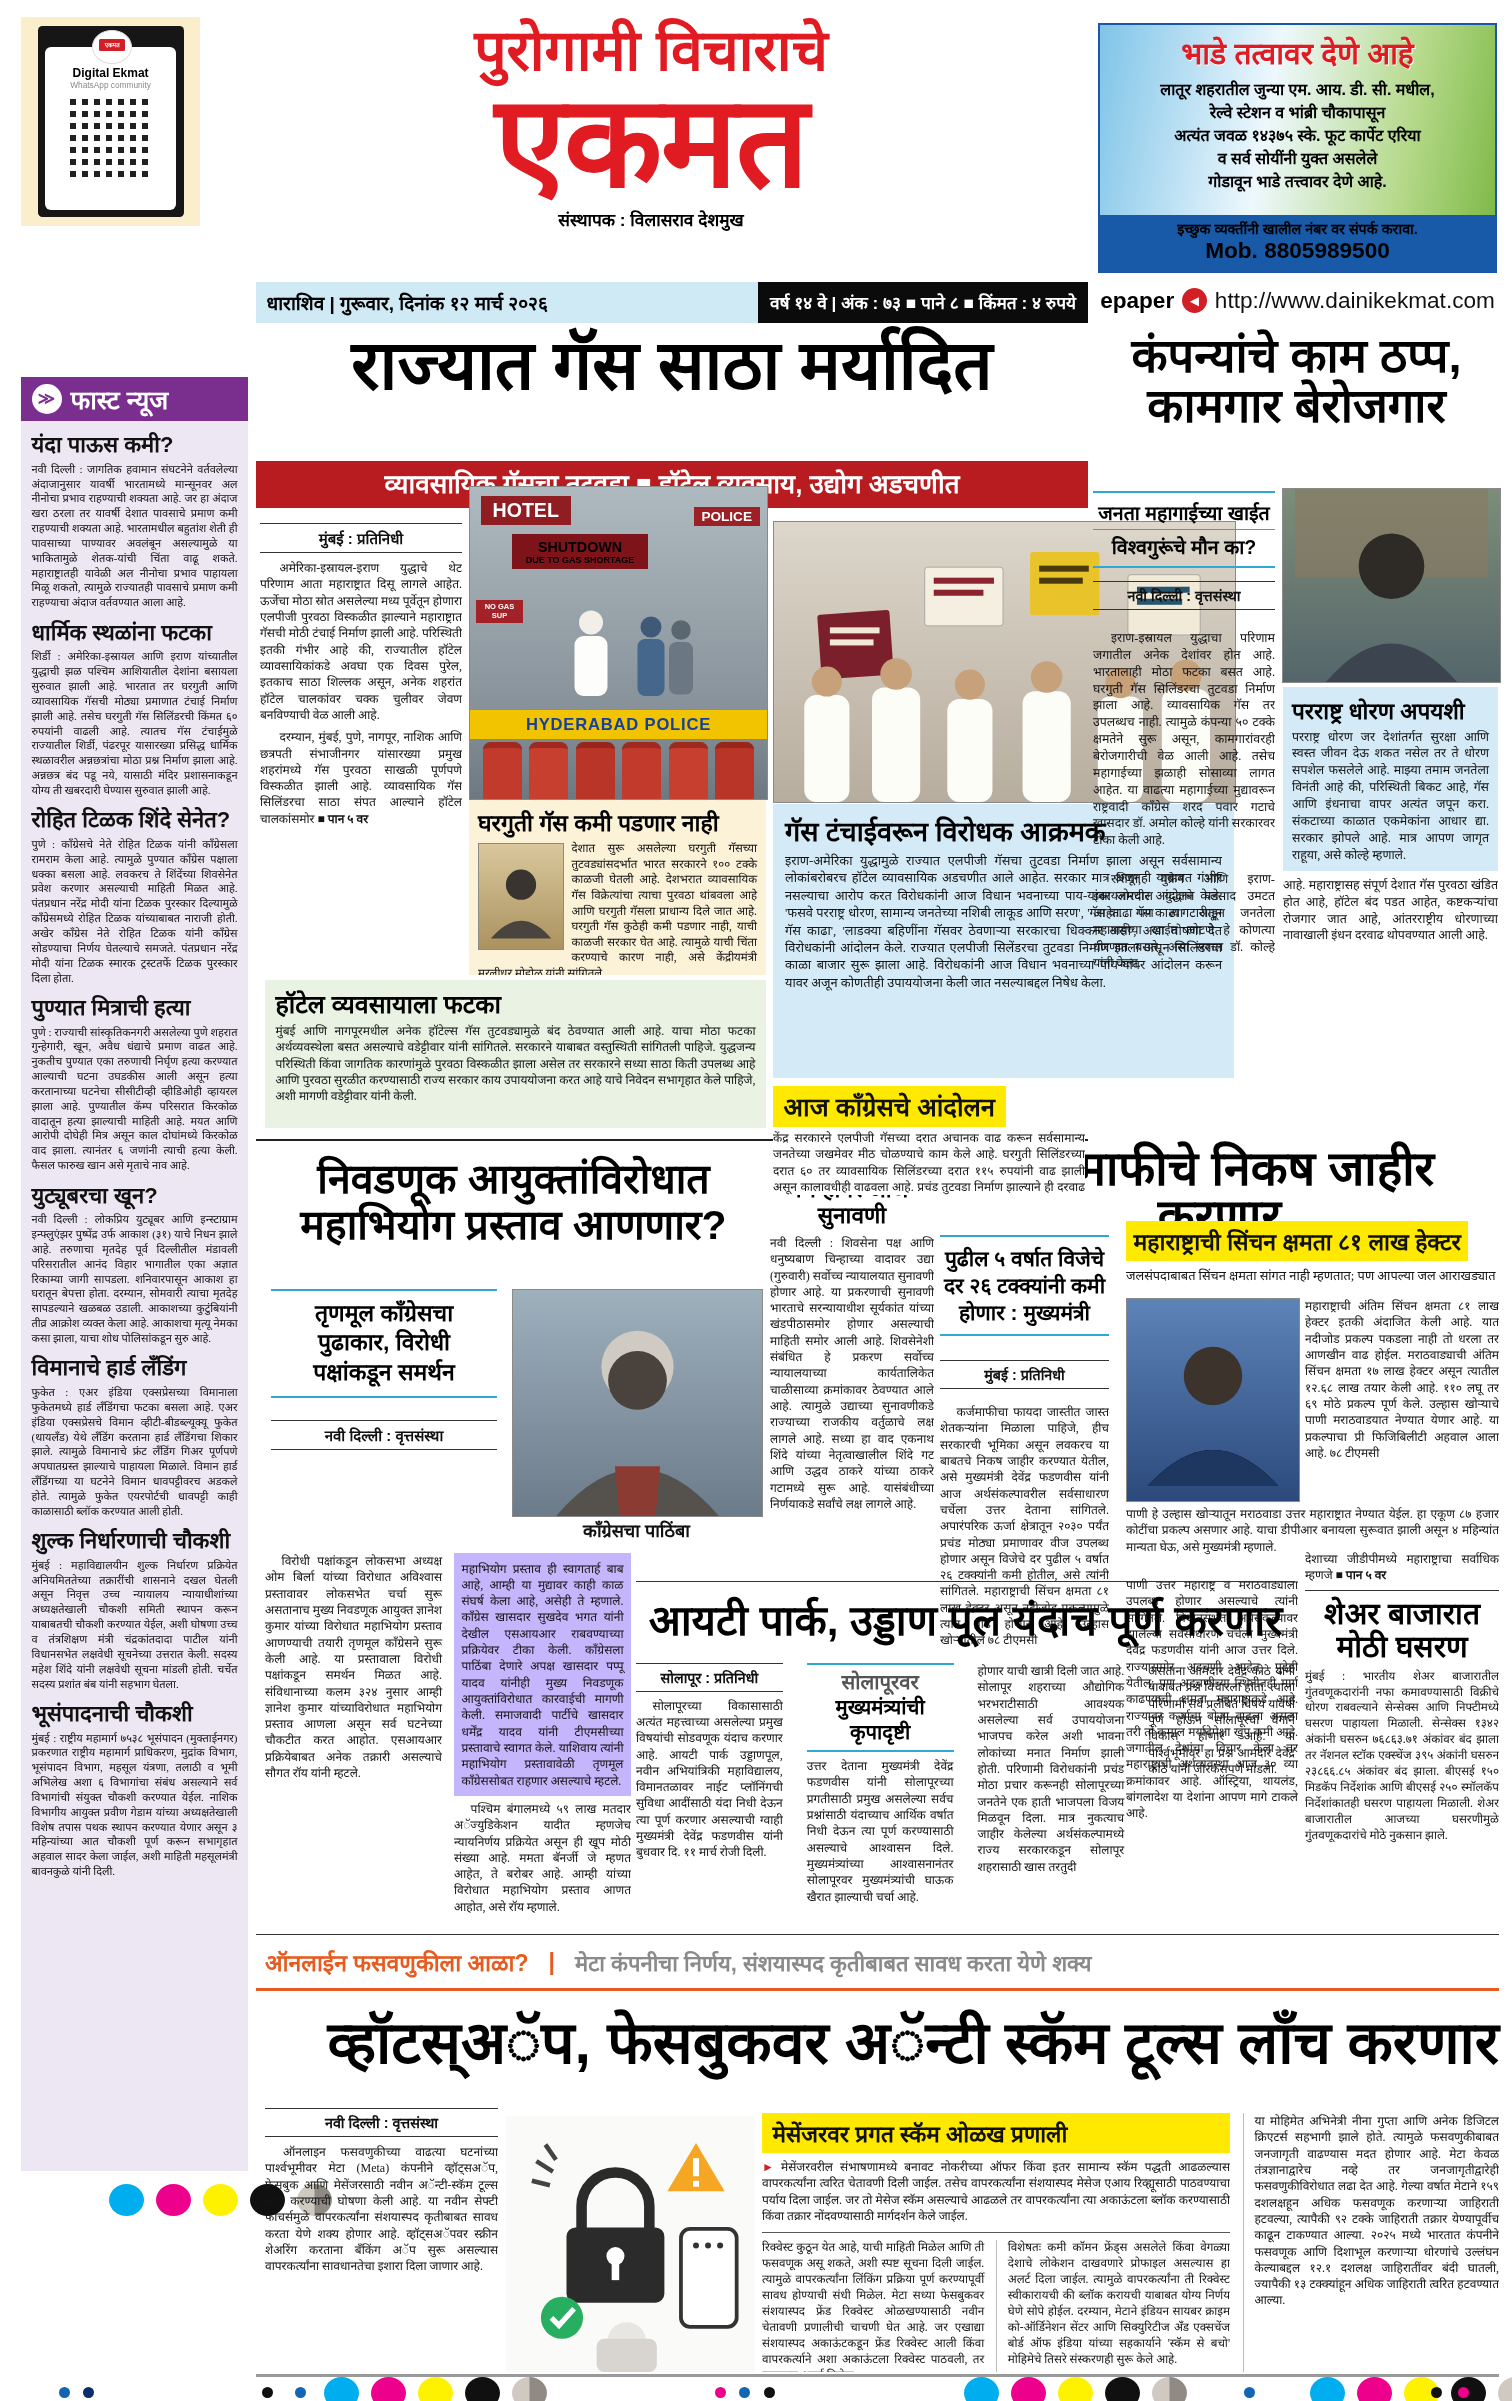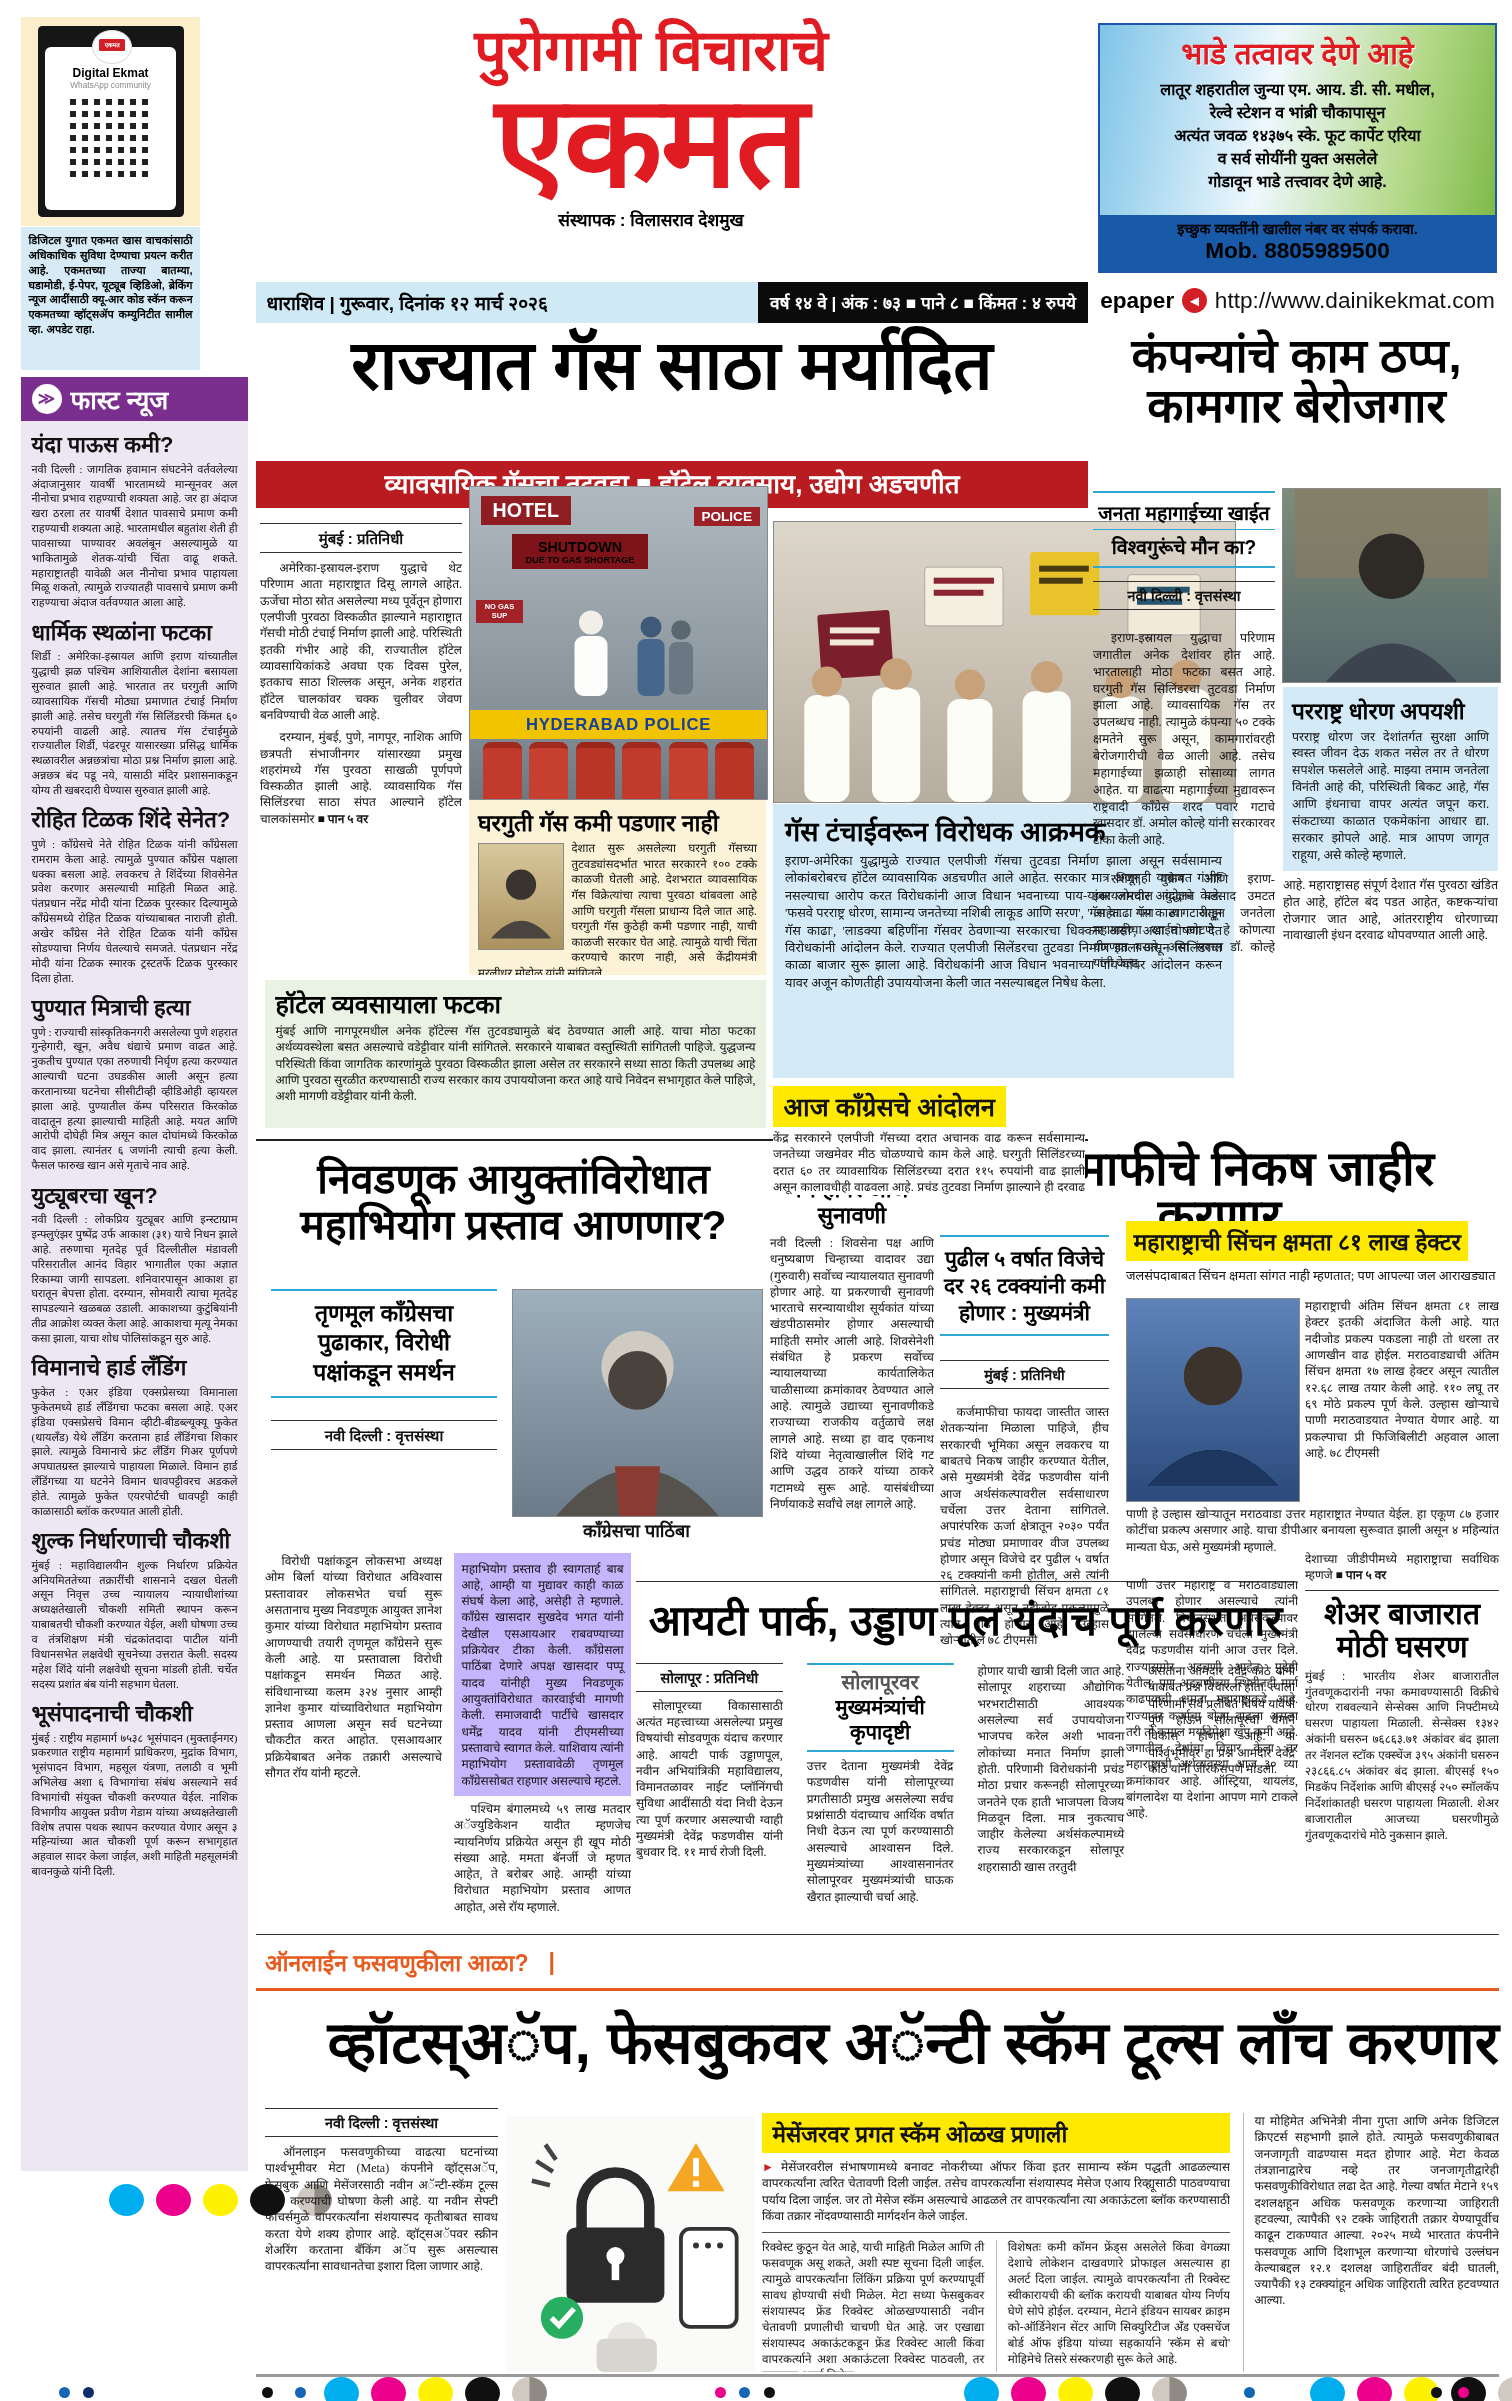--- a/index.html
+++ b/index.html
@@ -37,23 +37,20 @@
         <div class="abs" style="left:47px;top:-16.6px;width:38px;height:32px;background:#fff;border-radius:50%;border:1.5px solid #ddd;">
           <div style="margin:7.5px auto 0;width:25.6px;height:12px;background:#d21f26;border-radius:1.5px;color:#fff;font-size:6px;font-weight:bold;text-align:center;line-height:12px;">एकमत</div>
         </div>
         <div class="center hd" style="margin-top:19.6px;font-size:12px;">Digital Ekmat</div>
         <div class="center" style="font-size:8.3px;color:#8a8a8a;">WhatsApp community</div>
         <div style="margin:6px auto 0;width:81px;height:81px;background:
              repeating-linear-gradient(0deg,#111 0 6px,#fff 6px 12px),
              repeating-linear-gradient(90deg,#111 0 6px,#fff 6px 12px);background-blend-mode:screen;outline:3px solid #fff;"></div>
       </div>
     </div>
-  </div>
-  <div class="abs" style="left:21px;top:227px;width:179px;height:143px;background:#d7ebf7;padding:6px 7.5px;box-sizing:border-box;">
-    <div class="hd" style="font-size:11px;line-height:1.35;text-align:justify;">डिजिटल युगात एकमत खास वाचकांसाठी अधिकाधिक सुविधा देण्याचा प्रयत्न करीत आहे. एकमतच्या ताज्या बातम्या, घडामोडी, ई-पेपर, यूट्यूब व्हिडिओ, ब्रेकिंग न्यूज आदींसाठी क्यू-आर कोड स्कॅन करून एकमतच्या व्हॉट्सॲप कम्युनिटीत सामील व्हा. अपडेट राहा.</div>
   </div>
 
   <div class="abs center" style="left:218px;top:21px;width:866px;">
     <div class="hd" style="font-size:57px;color:#e01b22;line-height:1.02;">पुरोगामी विचाराचे</div>
     <div class="hd" style="font-size:128px;color:#e01b22;line-height:0.98;letter-spacing:-1.5px;">एकमत</div>
     <div class="hd" style="font-size:17.3px;margin-top:3px;">संस्थापक : विलासराव देशमुख</div>
   </div>
 
   <div class="abs" style="left:1098px;top:22.6px;width:399px;height:250px;border:2.3px solid #1a57a8;box-sizing:border-box;background:linear-gradient(100deg,#7fc4e8 0%,#eef8fd 42%,#b5d98a 75%,#7ab743 100%);">
     <div class="center hd" style="font-size:30px;color:#e01b22;margin-top:7.5px;text-shadow:0.8px 0.8px 0 #fff;">भाडे तत्वावर देणे आहे</div>
@@ -354,20 +351,21 @@
     <div class="bt" style="width:25%;font-size:12px;">असताना आमदार देवेंद्र कोठे यांनी याबाबत प्रश्न विचारला होता. त्याला परिणामी सर्व प्रलंबित विषय यावर्षी पूर्ण होऊन सोलापूरचा वेगाने विकास होणार आहे. या पार्श्वभूमीवर हा प्रश्न आमदार देवेंद्र कोठे यांनी जोरकसपणे मांडला.</div>
   </div>
 
   <div class="abs bt" style="left:773px;top:1128px;width:310px;height:0;overflow:hidden;"></div>
   <div class="abs bt" style="left:773px;top:1130px;width:312px;height:65px;overflow:hidden;font-size:12px;background:#fff;">केंद्र सरकारने एलपीजी गॅसच्या दरात अचानक वाढ करून सर्वसामान्य जनतेच्या जखमेवर मीठ चोळण्याचे काम केले आहे. घरगुती सिलिंडरच्या दरात ६० तर व्यावसायिक सिलिंडरच्या दरात ११५ रुपयांनी वाढ झाली असून कालावधीही वाढवला आहे. प्रचंड तुटवडा निर्माण झाल्याने ही दरवाढ अन्यायकारक असून तात्काळ मागे घ्यावी तसेच घरगुती सिलिंडर सहज उपलब्ध करून द्यावेत, या मागणीसाठी काँग्रेसने आंदोलनाची हाक दिली आहे, अशी माहिती प्रदेश काँग्रेसचे उपाध्यक्ष गणेश पाटील यांनी दिली.</div>
 
   <div class="abs" style="left:256px;top:1934px;width:1243px;border-top:1.5px solid #333;"></div>
   <div class="abs" style="left:265px;top:1946px;width:1227px;display:flex;align-items:center;gap:20px;">
     <span class="hd" style="color:#e65c20;font-size:23px;">ऑनलाईन फसवणुकीला आळा?</span>
     <span class="hd" style="color:#e65c20;font-size:23px;">|</span>
+    <span class="hd" style="color:#8a8a8a;font-size:22px;">मेटा कंपनीचा निर्णय, संशयास्पद कृतीबाबत सावध करता येणे शक्य</span>
   </div>
   <div class="abs" style="left:256px;top:1988px;width:1243px;border-top:3px solid #e65c20;"></div>
   <div class="abs center hd" style="left:256px;top:2000px;width:1243px;font-size:59px;text-align:right;">व्हॉटस्अॅप, फेसबुकवर अॅन्टी स्कॅम टूल्स लाँच करणार</div>
 
   <div class="abs" style="left:265px;top:2108px;width:233px;height:264px;overflow:hidden;">
     <div class="byline" style="font-size:14.3px;">नवी दिल्ली : वृत्तसंस्था</div>
     <div class="bt" style="font-size:12px;margin-top:7.5px;text-indent:18px;">ऑनलाइन फसवणुकीच्या वाढत्या घटनांच्या पार्श्वभूमीवर मेटा (Meta) कंपनीने व्हॉट्सअॅप, फेसबुक आणि मेसेंजरसाठी नवीन अॅन्टी-स्कॅम टूल्स लाँच करण्याची घोषणा केली आहे. या नवीन सेफ्टी फीचर्समुळे वापरकर्त्यांना संशयास्पद कृतीबाबत सावध करता येणे शक्य होणार आहे. व्हॉट्सअॅपवर स्क्रीन शेअरिंग करताना बँकिंग अॅप सुरू असल्यास वापरकर्त्यांना सावधानतेचा इशारा दिला जाणार आहे.</div>
   </div>
 
   <div class="abs" style="left:506px;top:2116px;width:249px;height:256px;background:#fafaf8;">

